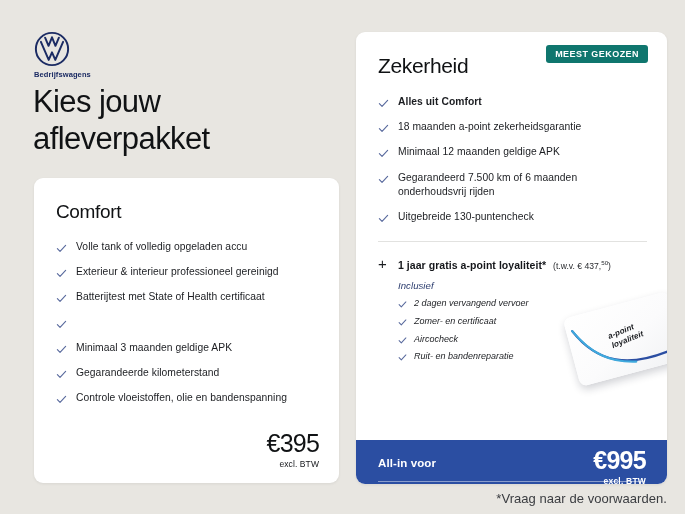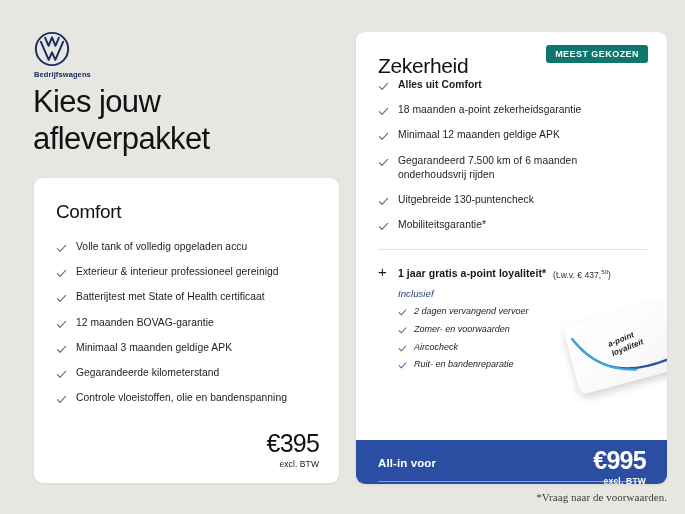--- a/index.html
+++ b/index.html
@@ -153,20 +153,21 @@
     color: #ffffff;
     font-size: 9px;
     font-weight: bold;
     letter-spacing: 0.45px;
     padding: 4px 9px 4px 9px;
     border-radius: 3px;
     z-index: 4;
   }
   .zeker-inner .card-title {
     font-size: 21px;
+    margin-bottom: 17px;
   }
 
   .divider {
     height: 1px;
     background: #e2e2e0;
     margin: 17px 0 14px 0;
   }
 
   .plus-row {
     display: flex;
@@ -293,24 +294,23 @@
     font-size: 8.5px;
     font-weight: bold;
     margin-top: 3px;
     letter-spacing: 0.2px;
   }
 
   .disclaimer {
     position: absolute;
     right: 18px;
     top: 491px;
-    font-size: 11px;
+    font-size: 13px;
     color: #3a3c40;
     letter-spacing: 0.05px;
-    font-family: Liberation Serif, serif;
   }
 </style>
 </head>
 <body>
 
 <div class="stage">
 
   <div class="brand">
     <span>
       <svg class="vw-mark" viewBox="0 0 48 48" aria-hidden="true">
@@ -351,21 +351,20 @@
               </svg>
           </span>
           <span class="feat-text">Batterijtest met State of Health certificaat</span>
         </li>
         <li class="feat">
           <span class="check">
             <svg width="11" height="11" viewBox="0 0 12 12">
                 <path d="M1.5 6.2 L4.4 9.1 L10.5 2.6" fill="none" stroke="#5a6b9e" stroke-width="1.25" stroke-linecap="round" stroke-linejoin="round"></path>
               </svg>
           </span>
-          <span class="feat-text">12 maanden BOVAG-garantie</span>
         </li>
         <li class="feat">
           <span class="check">
             <svg width="11" height="11" viewBox="0 0 12 12">
                 <path d="M1.5 6.2 L4.4 9.1 L10.5 2.6" fill="none" stroke="#5a6b9e" stroke-width="1.25" stroke-linecap="round" stroke-linejoin="round"></path>
               </svg>
           </span>
           <span class="feat-text">Minimaal 3 maanden geldige APK</span>
         </li>
         <li class="feat">
@@ -432,28 +431,20 @@
           </span>
           <span class="feat-text">Gegarandeerd 7.500 km of 6 maanden onderhoudsvrij rijden</span>
         </li>
         <li class="feat">
           <span class="check">
             <svg width="11" height="11" viewBox="0 0 12 12">
                 <path d="M1.5 6.2 L4.4 9.1 L10.5 2.6" fill="none" stroke="#5a6b9e" stroke-width="1.25" stroke-linecap="round" stroke-linejoin="round"></path>
               </svg>
           </span>
           <span class="feat-text">Uitgebreide 130-puntencheck</span>
-        </li>
-        <li class="feat">
-          <span class="check">
-            <svg width="11" height="11" viewBox="0 0 12 12">
-                <path d="M1.5 6.2 L4.4 9.1 L10.5 2.6" fill="none" stroke="#5a6b9e" stroke-width="1.25" stroke-linecap="round" stroke-linejoin="round"></path>
-              </svg>
-          </span>
-          <span class="feat-text">Mobiliteitsgarantie*</span>
         </li>
       </ul>
 
       <div class="divider"></div>
 
       <div class="plus-row">
         <span class="plus-sign">+</span>
         <span class="plus-label">1 jaar gratis a-point loyaliteit*</span>
         <span class="plus-value"><span>(t.w.v. € 437,</span><sup>50</sup><span>)</span></span>
       </div>
@@ -468,21 +459,21 @@
                 </svg>
             </span>
             <span class="incl-text">2 dagen vervangend vervoer</span>
           </li>
           <li class="incl-item">
             <span class="check">
               <svg width="9" height="9" viewBox="0 0 12 12">
                   <path d="M1.5 6.2 L4.4 9.1 L10.5 2.6" fill="none" stroke="#5a6b9e" stroke-width="1.4" stroke-linecap="round" stroke-linejoin="round"></path>
                 </svg>
             </span>
-            <span class="incl-text">Zomer- en voorwaarden</span>
+            <span class="incl-text">Zomer- en certificaat</span>
           </li>
           <li class="incl-item">
             <span class="check">
               <svg width="9" height="9" viewBox="0 0 12 12">
                   <path d="M1.5 6.2 L4.4 9.1 L10.5 2.6" fill="none" stroke="#5a6b9e" stroke-width="1.4" stroke-linecap="round" stroke-linejoin="round"></path>
                 </svg>
             </span>
             <span class="incl-text">Aircocheck</span>
           </li>
           <li class="incl-item">

